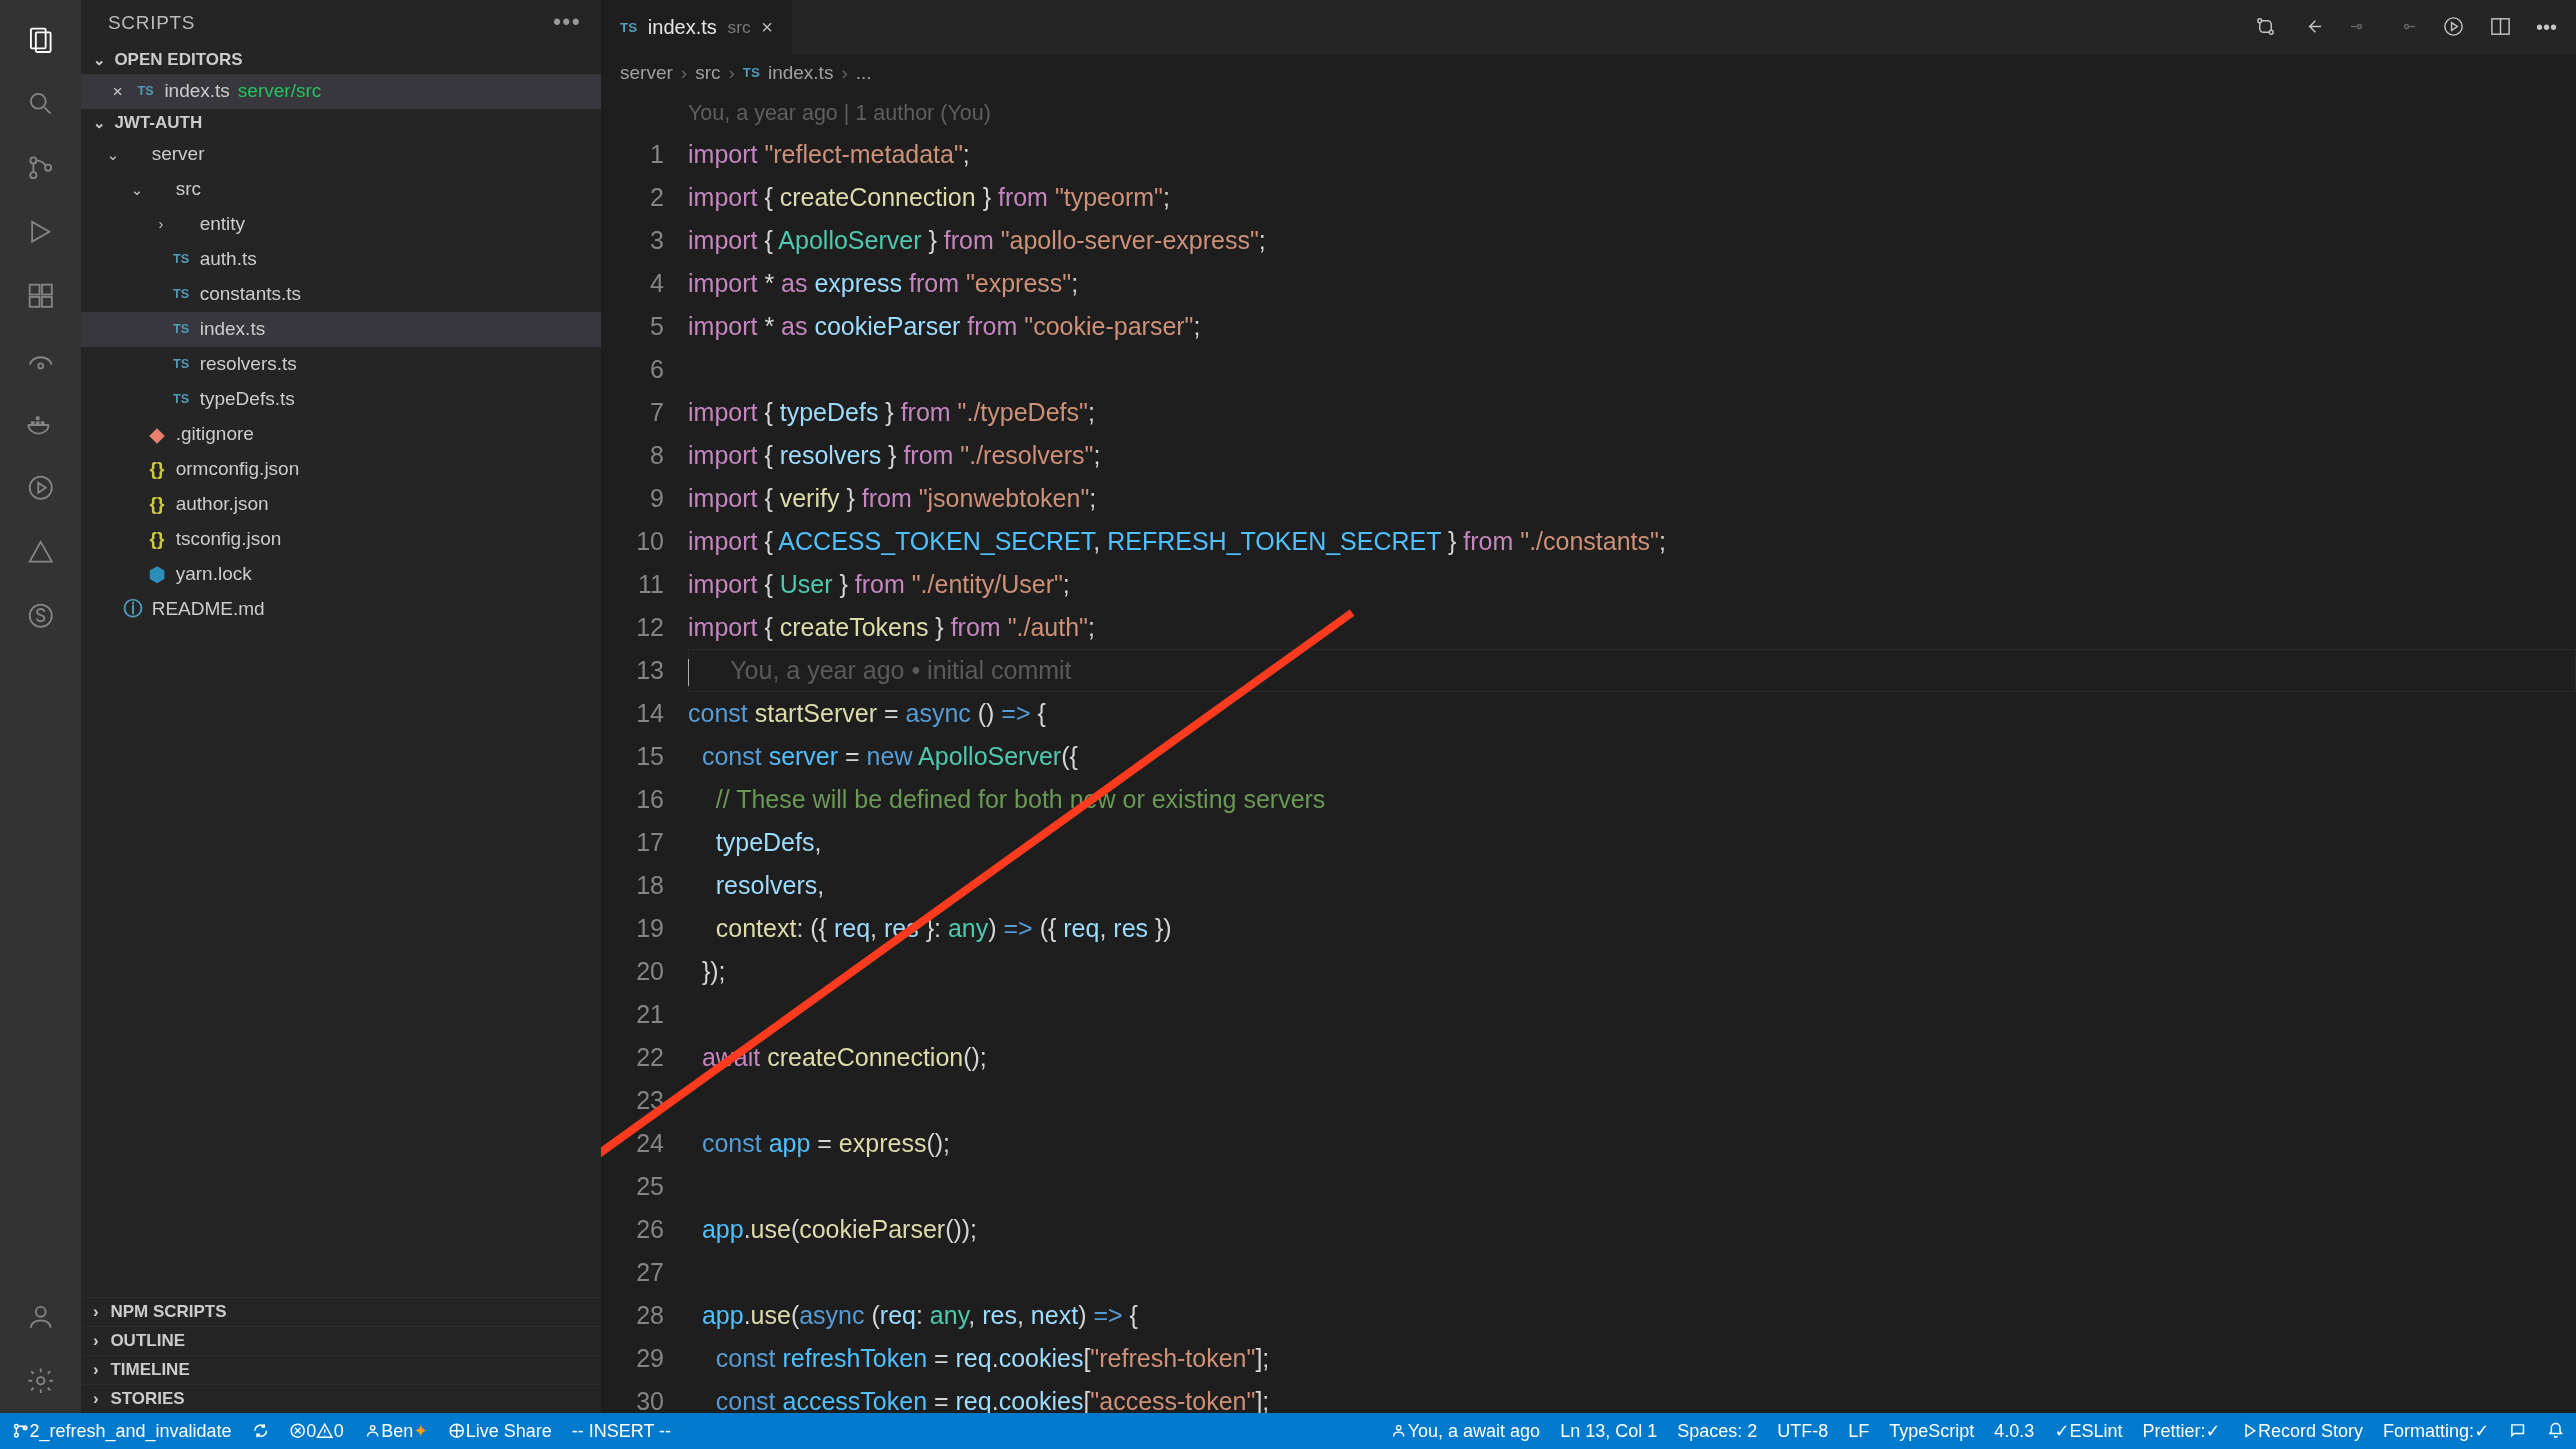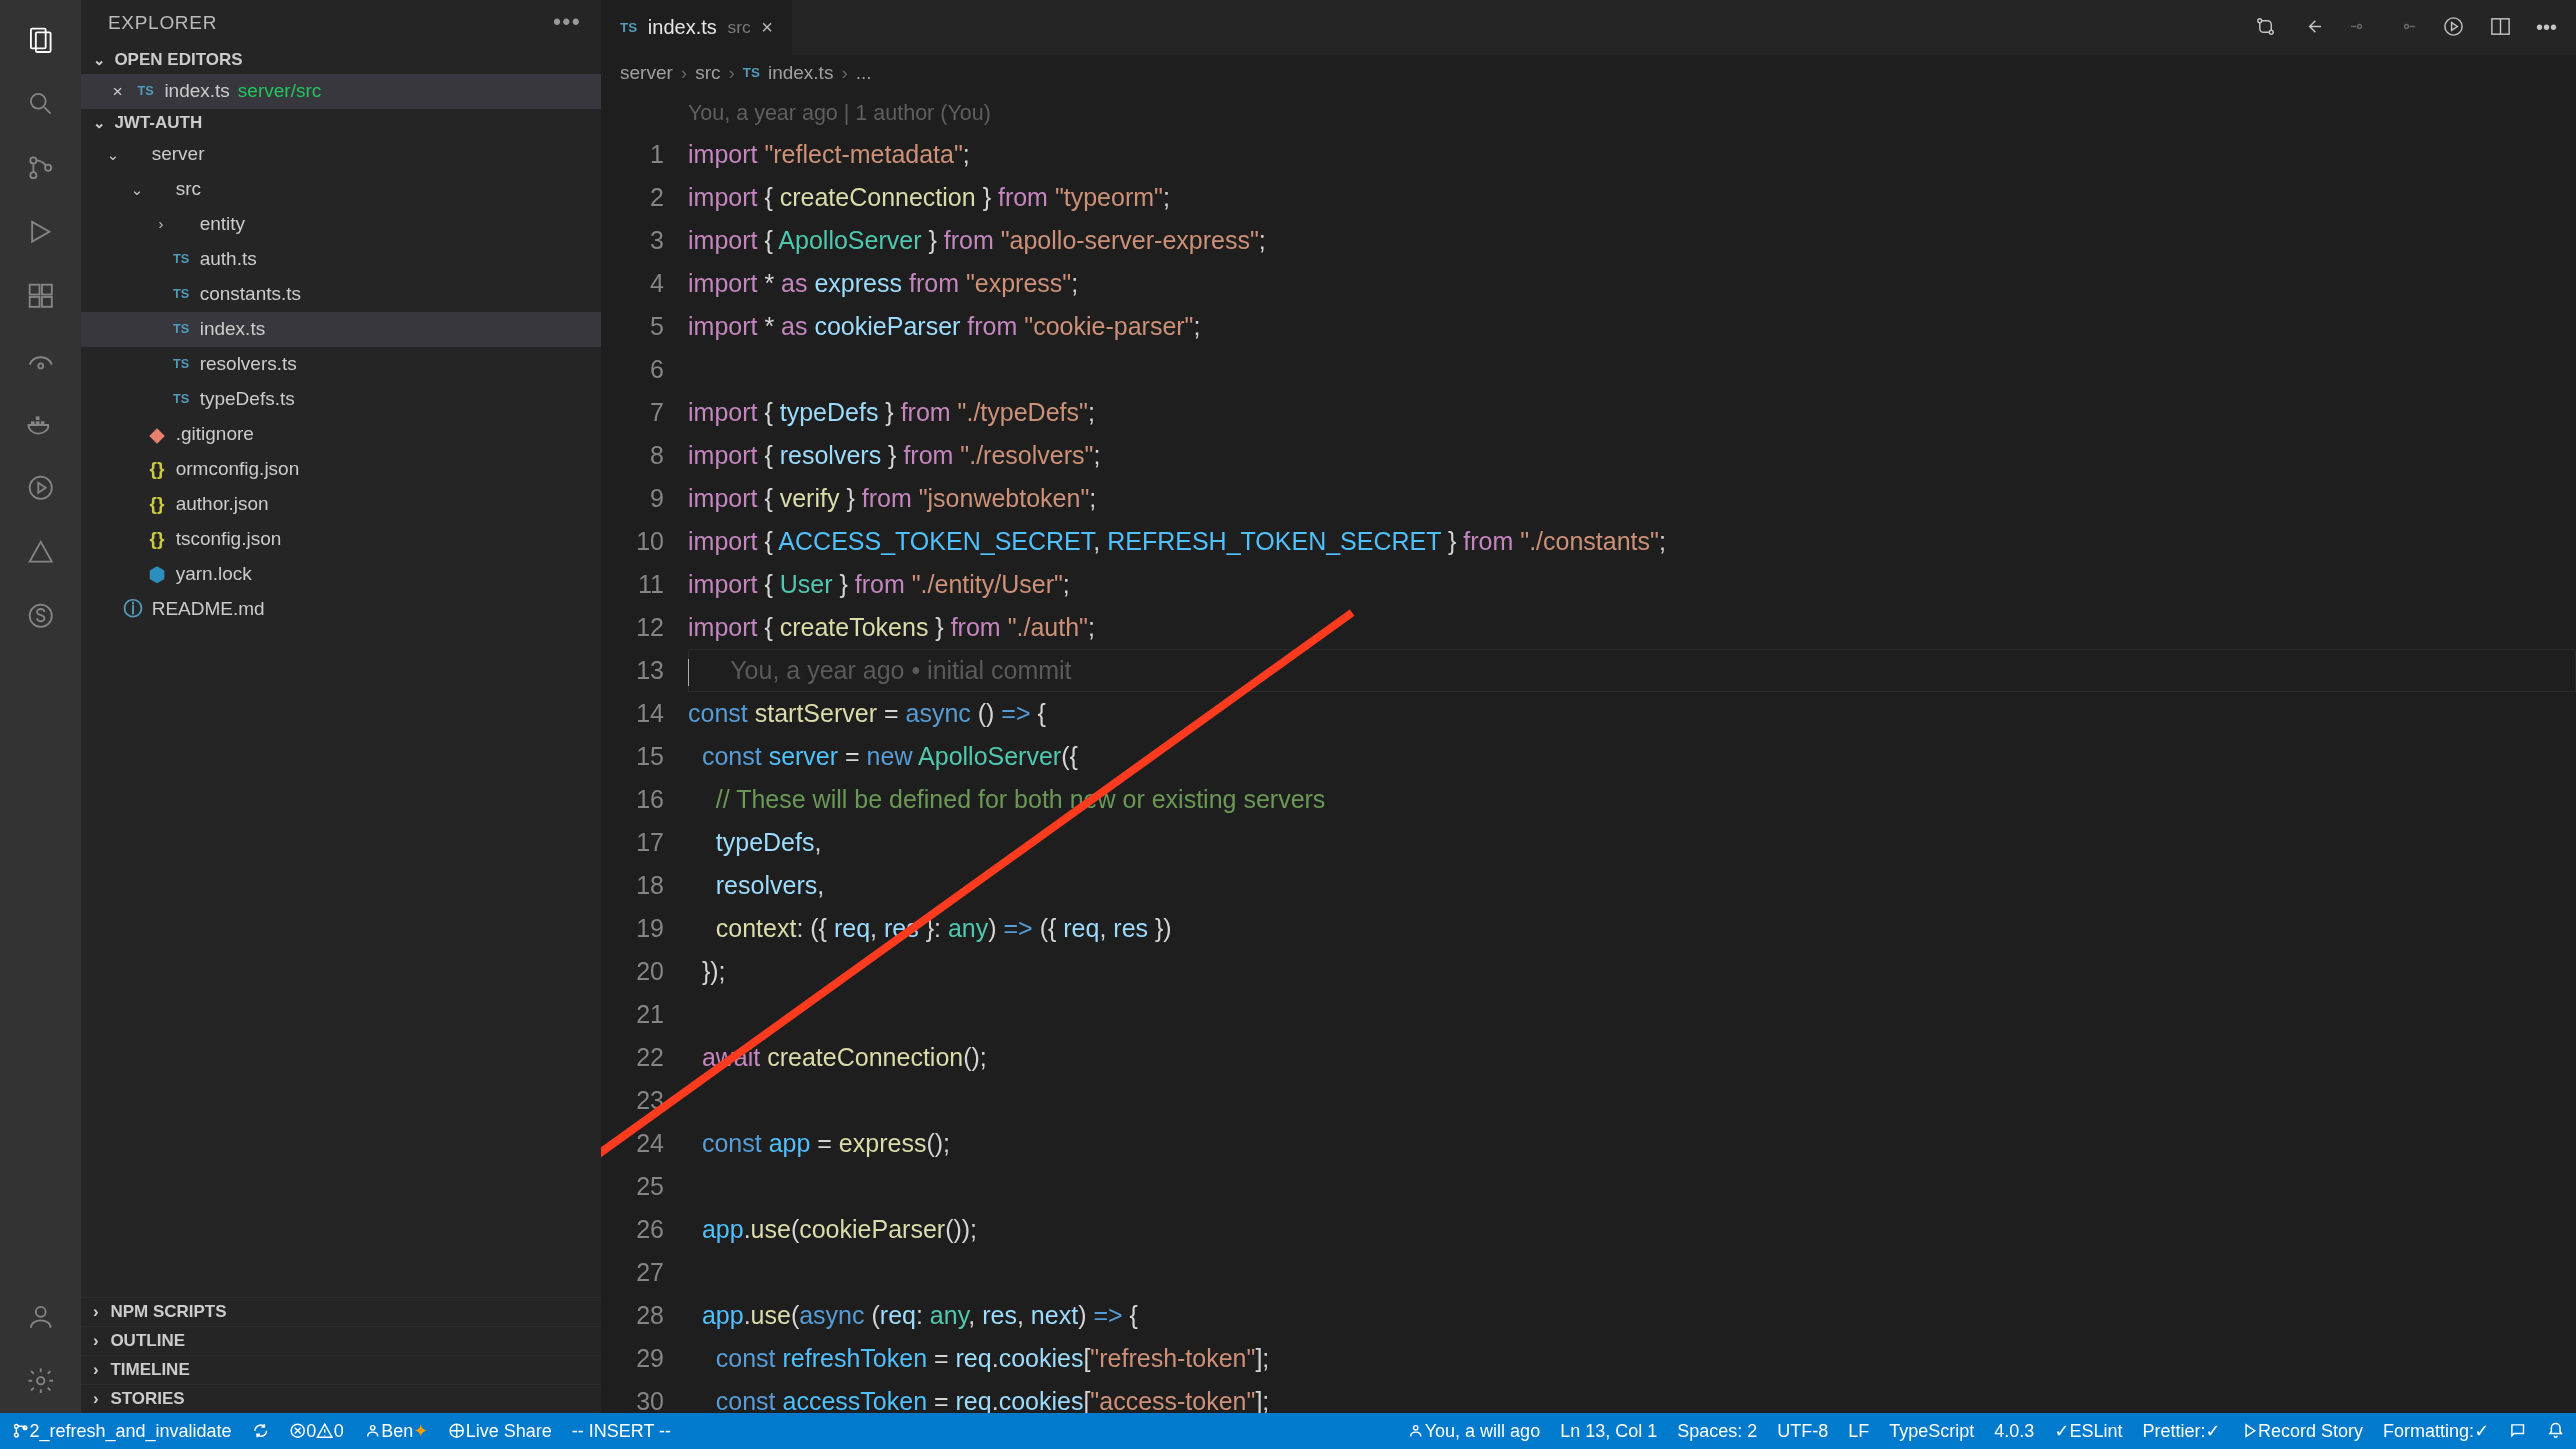--- a/index.html
+++ b/index.html
@@ -156,21 +156,21 @@
     <div class="icon">
         <svg viewBox="0 0 24 24" fill="none" stroke="currentColor" stroke-width="1.5">
           <circle cx="12" cy="12" r="3"></circle>
           <path d="M12 2v3M12 19v3M4.2 4.2l2.1 2.1M17.7 17.7l2.1 2.1M2 12h3M19 12h3M4.2 19.8l2.1-2.1M17.7 6.3l2.1-2.1"></path>
         </svg>
       </div>
   </div>
 
   <div class="sidebar">
     <div class="sidebar-header">
-      <span>EXPLORER</span>
+      <span>SCRIPTS</span>
       <span class="dots">•••</span>
     </div>
     <div class="section-header">
         <span class="chevron">⌄</span>
         <span>OPEN EDITORS</span>
       </div>
     <div class="tree-row selected" style="padding-left:27px">
       <span class="close-x">×</span>
       <span class="ts-badge ico">TS</span>
       <span>index.ts</span>
@@ -411,21 +411,21 @@
     </div>
   <div class="group">
       <span>-- INSERT --</span>
     </div>
   <div class="spacer"></div>
   <div class="group">
       <svg viewBox="0 0 24 24" fill="none" stroke="currentColor" stroke-width="2">
         <circle cx="12" cy="8" r="3"></circle>
         <path d="M5 20c0-4 3-6 7-6s7 2 7 6"></path>
       </svg>
-      <span>You, a will ago</span>
+      <span>You, a await ago</span>
     </div>
   <div class="group">
       <span>Ln 13, Col 1</span>
     </div>
   <div class="group">
       <span>Spaces: 2</span>
     </div>
   <div class="group">
       <span>UTF-8</span>
     </div>

